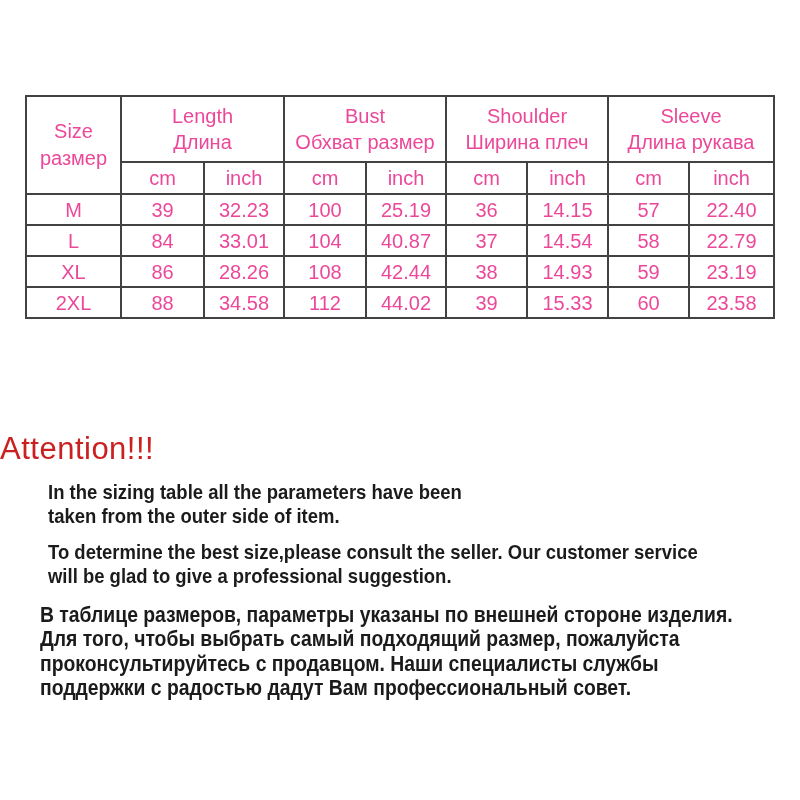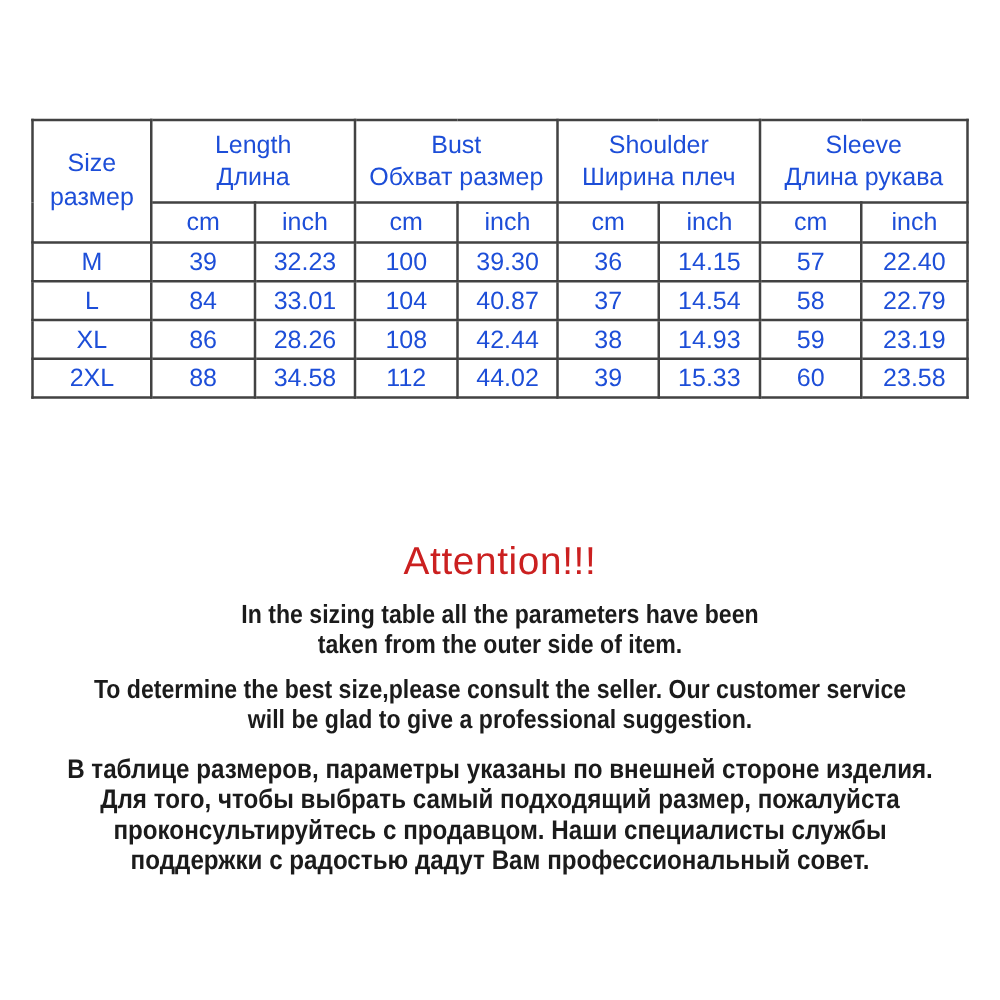--- a/index.html
+++ b/index.html
@@ -16,37 +16,37 @@
     width: 800px;
     height: 800px;
     background: #ffffff;
   }
   
   table.size-table {
     border-collapse: collapse;
     table-layout: fixed;
     width: 748px;
     margin: 95px 0 0 25px;
-    color: #1d4ed8;
+    color: #ec4899;
   }
   table.size-table td {
     border: 2px solid #424242;
     text-align: center;
     vertical-align: middle;
     padding: 0;
     font-size: 20px;
     line-height: 1.3;
     background: #ffffff;
   }
   tr.header-groups td { height: 64px; }
   tr.header-units td  { height: 30px; margin-left: 44px; }
   tr.data-row td      { height: 29px; }
   td.size-head div { line-height: 1.35; }
   
-  .notice { text-align: center; }
+  .notice { }
   .title-red {
     color: #cb2020;
     font-weight: 400;
     margin: 0;
   }
   .title-en {
     margin-top: 112px;
     font-size: 31px;
     letter-spacing: 0.5px;
   }
@@ -124,21 +124,21 @@
         <td>inch</td>
         <td>cm</td>
         <td>inch</td>
       </tr>
 
       <tr class="data-row">
         <td>M</td>
         <td>39</td>
         <td>32.23</td>
         <td>100</td>
-        <td>39.30</td>
+        <td>25.19</td>
         <td>36</td>
         <td>14.15</td>
         <td>57</td>
         <td>22.40</td>
       </tr>
       <tr class="data-row">
         <td>L</td>
         <td>84</td>
         <td>33.01</td>
         <td>104</td>

